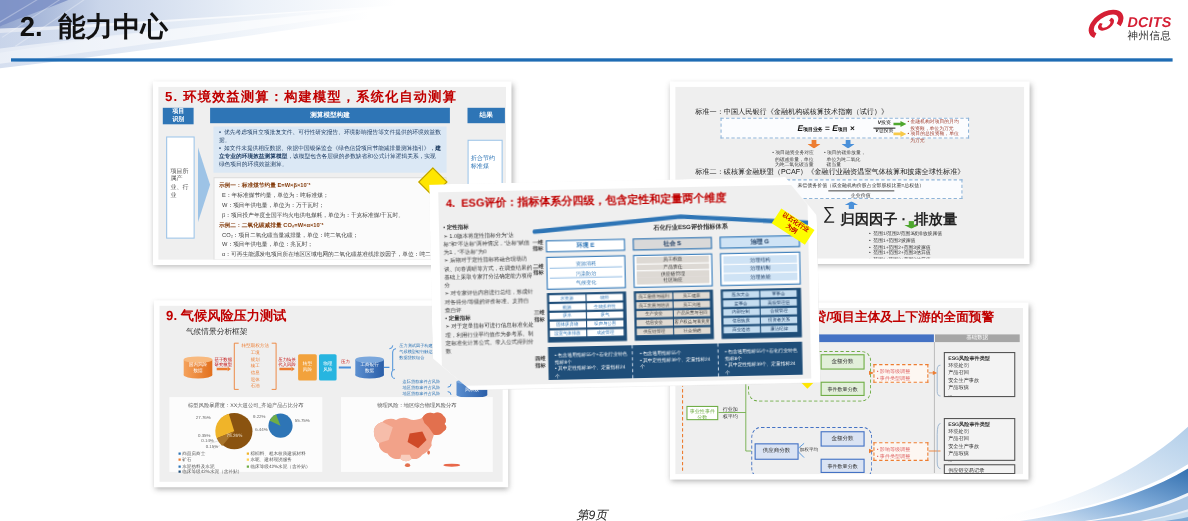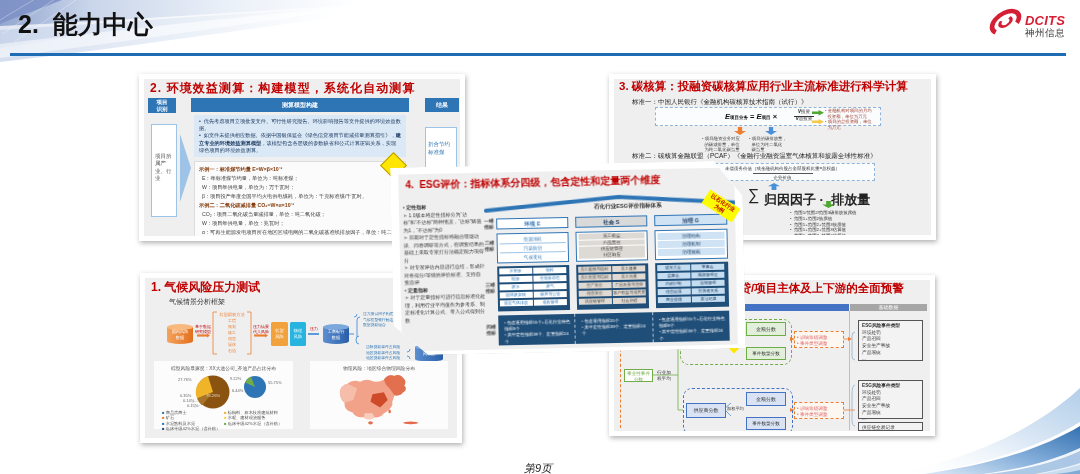--- a/index.html
+++ b/index.html
@@ -52,21 +52,21 @@
  <g transform="translate(17.5,14) rotate(-33)">
   <path d="M -15.86,4.56 A 17.5,10.8 0 1 1 10.04,8.85 L 8.43,4.83 A 12.6,6.5 0 1 0 -11.84,2.22 Z" fill="#d51f34"></path>
   <path d="M -4.1,-4 A 8.2,4.6 0 1 0 7.1,-2.3 L 4,-1.15 A 4.6,2.3 0 1 1 -2.3,-2 Z" fill="#d51f34"></path>
  </g>
  <text x="37" y="16.5" font-size="13" font-weight="bold" font-style="italic" fill="#d51f34" font-family="Liberation Sans,sans-serif" letter-spacing="0.2">DCITS</text>
  <text x="37" y="27.5" font-size="9.5" fill="#333" font-family="Liberation Sans,sans-serif" letter-spacing="0.5">神州信息</text>
 </svg>
 
 <div class="card" id="cardA" style="left:139px;top:74px;width:316px;height:157px">
  <div class="inner">
-  <div class="rt" style="position:absolute;left:6px;top:1px;font-size:12px;letter-spacing:1.1px">2. 环境效益测算：构建模型，系统化自动测算</div>
+  <div class="rt" style="position:absolute;left:6px;top:1px;font-size:12px;letter-spacing:1.1px">5. 环境效益测算：构建模型，系统化自动测算</div>
   <div class="bluebox" style="left:4px;top:19px;width:28px;height:14px;font-size:5.5px;line-height:1.25;padding-top:1px">项目<br>识别</div>
   <div class="bluebox" style="left:47px;top:19px;width:218px;height:14px;font-size:6px;line-height:14px">测算模型构建</div>
   <div class="bluebox" style="left:281px;top:19px;width:34px;height:14px;font-size:6px;line-height:14px">结果</div>
   <div class="abs" style="left:7px;top:45px;width:24px;height:91px;border:1px solid #9dc3e6;background:#fff">
     <div class="tiny" style="font-size:5.5px;margin:28px 2px 0 3px;color:#555">项目所属产业、行业</div>
   </div>
   <div class="abs" style="left:36px;top:55px;width:0;height:0;border-top:34px solid transparent;border-bottom:34px solid transparent;border-left:11px solid #9dc3e6"></div>
   <div class="abs navy" style="left:50px;top:36px;width:212px;height:42px;background:#dbe8f5;font-size:5.2px;line-height:1.38;padding:3px 5px;box-sizing:border-box">
    •&nbsp; 优先考虑项目立项批复文件、可行性研究报告、环境影响报告等文件提供的环境效益数据。<br>
    •&nbsp; 如文件未提供相应数据、依据中国银保监会《绿色信贷项目节能减排量测算指引》，<b>建立专业的环境效益测算模型</b>，该模型包含各层级的参数缺省和公式计算逻辑关系，实现绿色项目的环境效益测算。
@@ -81,21 +81,20 @@
    &nbsp;&nbsp;W：项目年供电量，单位：兆瓦时；<br>
    &nbsp;&nbsp;α：可再生能源发电项目所在地区区域电网的二氧化碳基准线排放因子，单位：吨二氧化碳/兆瓦时.</span>
   </div>
   <div class="abs" style="left:281px;top:48px;width:30px;height:95px;border:1px solid #9dc3e6;background:#fff"></div>
   <div class="abs" style="left:284px;top:62px;width:24px;color:#2e75b6;font-size:5.5px;line-height:1.45">折合节约标准煤</div>
  </div>
 </div>
 
 <div class="card" id="cardB" style="left:609px;top:74px;width:317px;height:156px">
  <div class="inner">
-  <div class="rt" style="position:absolute;left:5px;top:0px;font-size:11.5px">3. 碳核算：投融资碳核算应用行业主流标准进行科学计算</div>
   <div class="abs" style="left:18px;top:19px;font-size:6.5px;color:#222">标准一：中国人民银行《金融机构碳核算技术指南（试行）》</div>
   <div class="abs" style="left:41px;top:28px;width:226px;height:19px;border:1px dashed #8fb4d8;background:#fbfcfe;box-sizing:border-box"></div>
   <div class="abs" style="left:111px;top:33px;font-size:7.5px;color:#111;font-weight:bold;font-style:italic">E<span style="font-size:4.5px;font-style:normal">项目业务</span> <span style="font-style:normal">=</span> E<span style="font-size:4.5px;font-style:normal">项目</span> <span style="font-style:normal">×</span></div>
   <div class="abs" style="left:179px;top:29px;width:22px;font-size:4.5px;color:#111;text-align:center;line-height:1.6"><b><i>V</i></b>投资<br><b><i>V</i></b>总投资</div>
   <div class="abs" style="left:180px;top:37.2px;width:20px;height:1px;background:#333"></div>
   <div class="abs" style="left:198px;top:31px;width:12px;height:5.5px;background:#4ea72e;clip-path:polygon(0 28%,55% 28%,55% 0,100% 50%,55% 100%,55% 72%,0 72%)"></div>
   <div class="abs" style="left:198px;top:40px;width:12px;height:5.5px;background:#f7c948;clip-path:polygon(0 28%,55% 28%,55% 0,100% 50%,55% 100%,55% 72%,0 72%)"></div>
   <div class="abs" style="left:211px;top:29px;font-size:4.4px;color:#9e3a2b;line-height:1.25">•&nbsp;金融机构对项目的月均<br>&nbsp;&nbsp;投资额，单位为万元<br>•&nbsp;项目的总投资额，单位<br>&nbsp;&nbsp;为万元</div>
   <div class="abs" style="left:120px;top:48px;width:12px;height:8px;background:#ed7d31;clip-path:polygon(32% 0,68% 0,68% 50%,100% 50%,50% 100%,0 50%,32% 50%)"></div>
   <div class="abs" style="left:151px;top:48px;width:12px;height:8px;background:#4a90d9;clip-path:polygon(32% 0,68% 0,68% 50%,100% 50%,50% 100%,0 50%,32% 50%)"></div>
@@ -106,21 +105,21 @@
   <div class="abs" style="left:154px;top:104px;width:12px;height:7px;background:#4a90d9;clip-path:polygon(50% 0,100% 48%,70% 48%,70% 100%,30% 100%,30% 48%,0 48%)"></div>
   <div class="abs" style="left:134px;top:107px;font-size:16px;color:#222">∑</div>
   <div class="abs" style="left:150px;top:112px;font-size:13px;color:#222;font-weight:bold">归因因子 ·&nbsp; 排放量</div>
   <div class="abs" style="left:208px;top:122px;width:13px;height:7px;background:#4ea72e;clip-path:polygon(32% 0,68% 0,68% 50%,100% 50%,50% 100%,0 50%,32% 50%)"></div>
   <div class="abs" style="left:176px;top:131px;font-size:4.4px;color:#333;line-height:1.32">•&nbsp;&nbsp;范围1/范围2/范围3碳排放披露值<br>•&nbsp;&nbsp;范围1+范围2披露值<br>•&nbsp;&nbsp;范围1+范围2+范围3披露值<br>•&nbsp;&nbsp;范围1+范围2+范围3估算值<br>•&nbsp;&nbsp;范围1+范围2+范围3估算值</div>
  </div>
 </div>
 
 <div class="card" id="cardC" style="left:140px;top:273px;width:312px;height:160px">
  <div class="inner">
-  <div class="rt" style="position:absolute;left:6px;top:1px;font-size:12px">1. 气候风险压力测试</div>
+  <div class="rt" style="position:absolute;left:6px;top:1px;font-size:12px">9. 气候风险压力测试</div>
   <div class="abs" style="left:24px;top:19px;font-size:7px;color:#333">气候情景分析框架</div>
   <svg class="abs" style="left:0;top:28px" width="302" height="56" viewBox="0 0 302 56">
     <defs>
       <linearGradient id="cyl1" x1="0" y1="0" x2="1" y2="0">
         <stop offset="0" stop-color="#f5a25c"></stop>
             <stop offset="1" stop-color="#e2701d"></stop>
       </linearGradient>
       <linearGradient id="cyl2" x1="0" y1="0" x2="1" y2="0">
         <stop offset="0" stop-color="#5b8fd0"></stop>
             <stop offset="1" stop-color="#2a5ea8"></stop>

